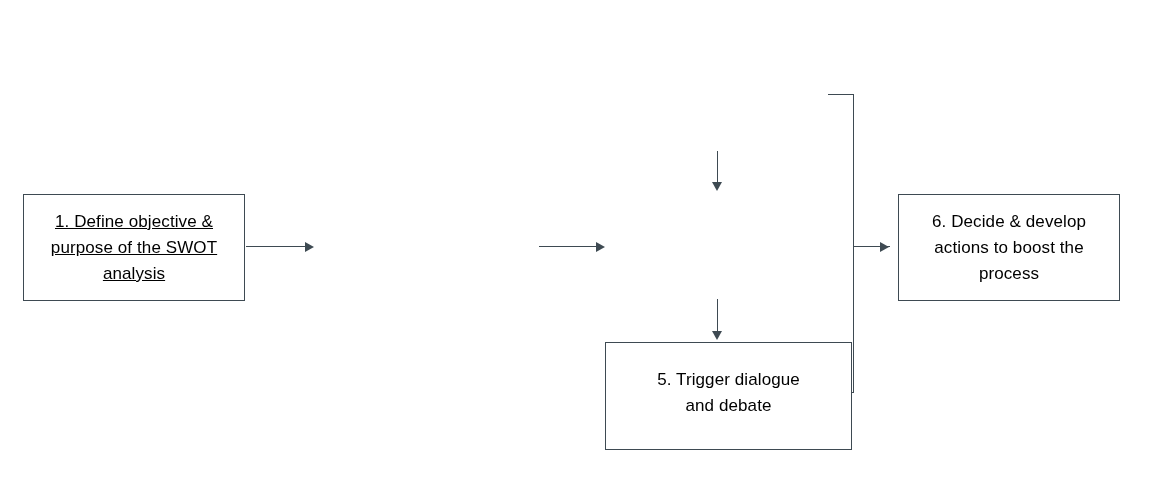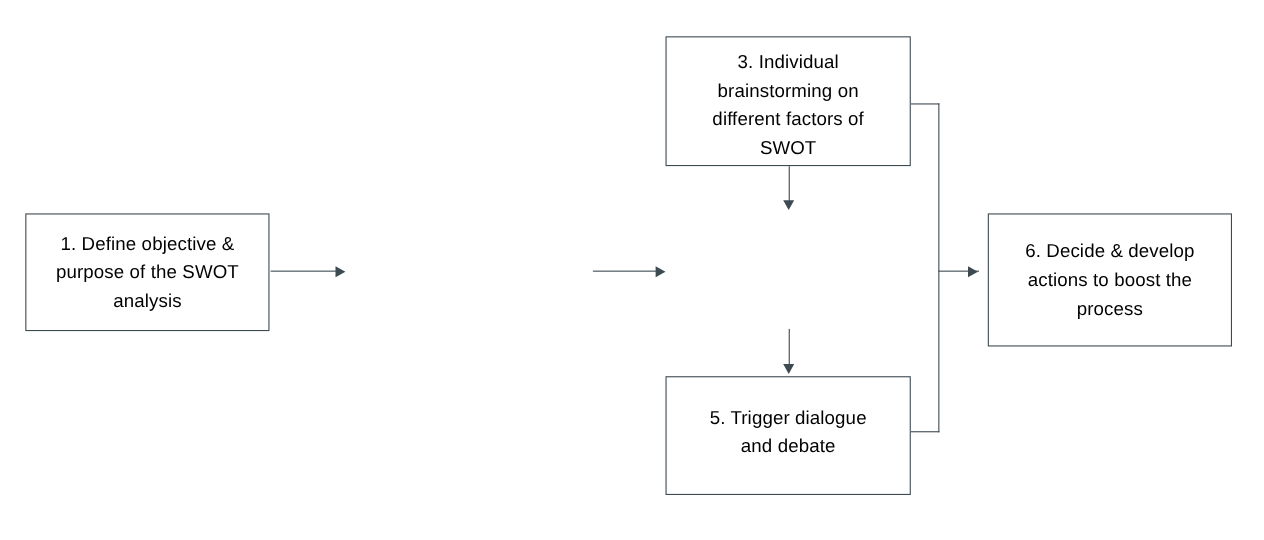--- a/index.html
+++ b/index.html
@@ -91,39 +91,33 @@
 
   <div class="edge-h" style="left:828px; top:94px; width:26px;"></div>
 
   <div class="edge-h" style="left:828px; top:392px; width:26px;"></div>
 
   <div class="edge-v" style="left:852.6px; top:94px; height:299px;"></div>
 
   <div class="edge-h" style="left:853px; top:246px; width:37px;"></div>
   <div class="arrowhead right" style="left:880px; top:241.5px;"></div>
 
-  <div class="node v-center" id="node-1" style="left:23px; top:194px; width:222px; height:107px;">
+  <div class="node v-center" id="node-1" style="left:23px; top:194px; width:222px; height:107px;text-decoration:underline;">
     <span class="node-label">1. Define objective &amp;
 purpose of the SWOT
 analysis</span>
   </div>
 
 
-  <div class="node v-top" id="node-3" style="left:605px; top:33px; width:223px; height:118px;">
-    <span class="node-label">3. Individual
-brainstorming on
-different factors of
-SWOT</span>
-  </div>
 
 
-  <div class="node v-top" id="node-5" style="left:605px; top:342px; width:223px; height:108px;">
+  <div class="node v-top" id="node-5" style="left:605px; top:342px; width:247px; height:108px;">
     <span class="node-label">5. Trigger dialogue
 and debate</span>
   </div>
 
-  <div class="node v-center" id="node-6" style="left:898px; top:194px; width:222px; height:121px;">
+  <div class="node v-center" id="node-6" style="left:898px; top:194px; width:222px; height:107px;">
     <span class="node-label">6. Decide &amp; develop
 actions to boost the
 process</span>
   </div>
 
 </div>
 
 </body></html>

